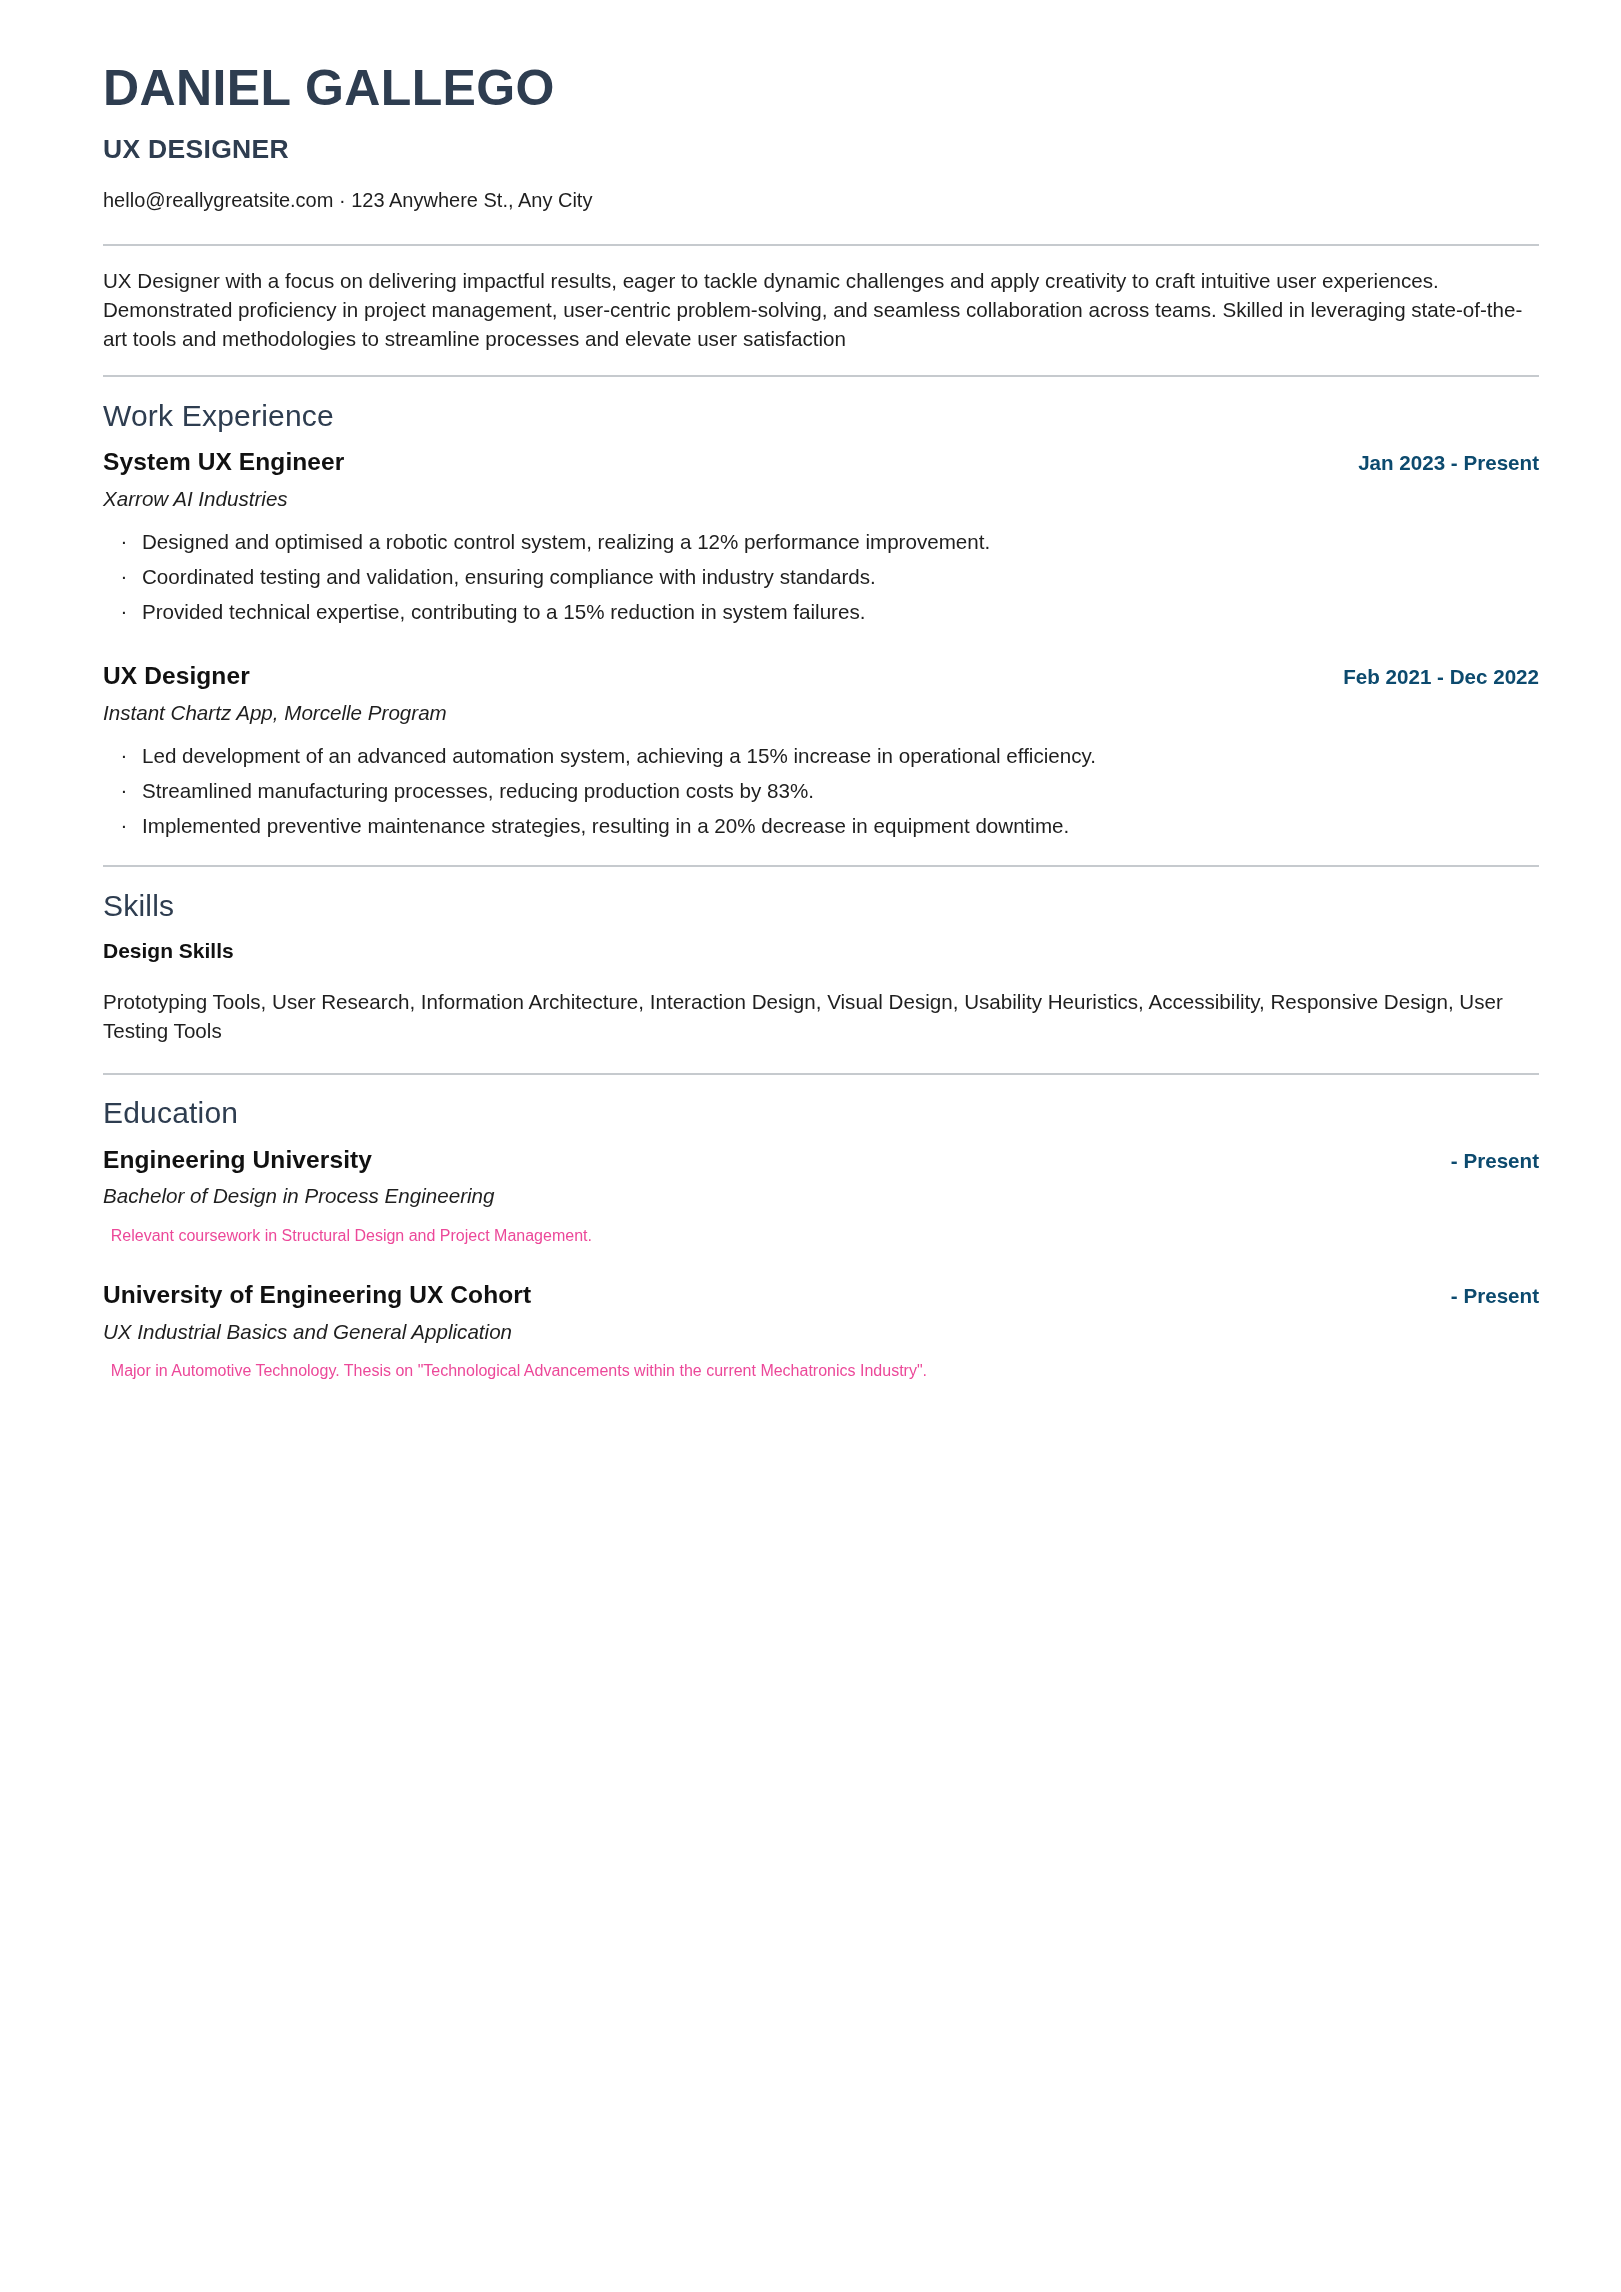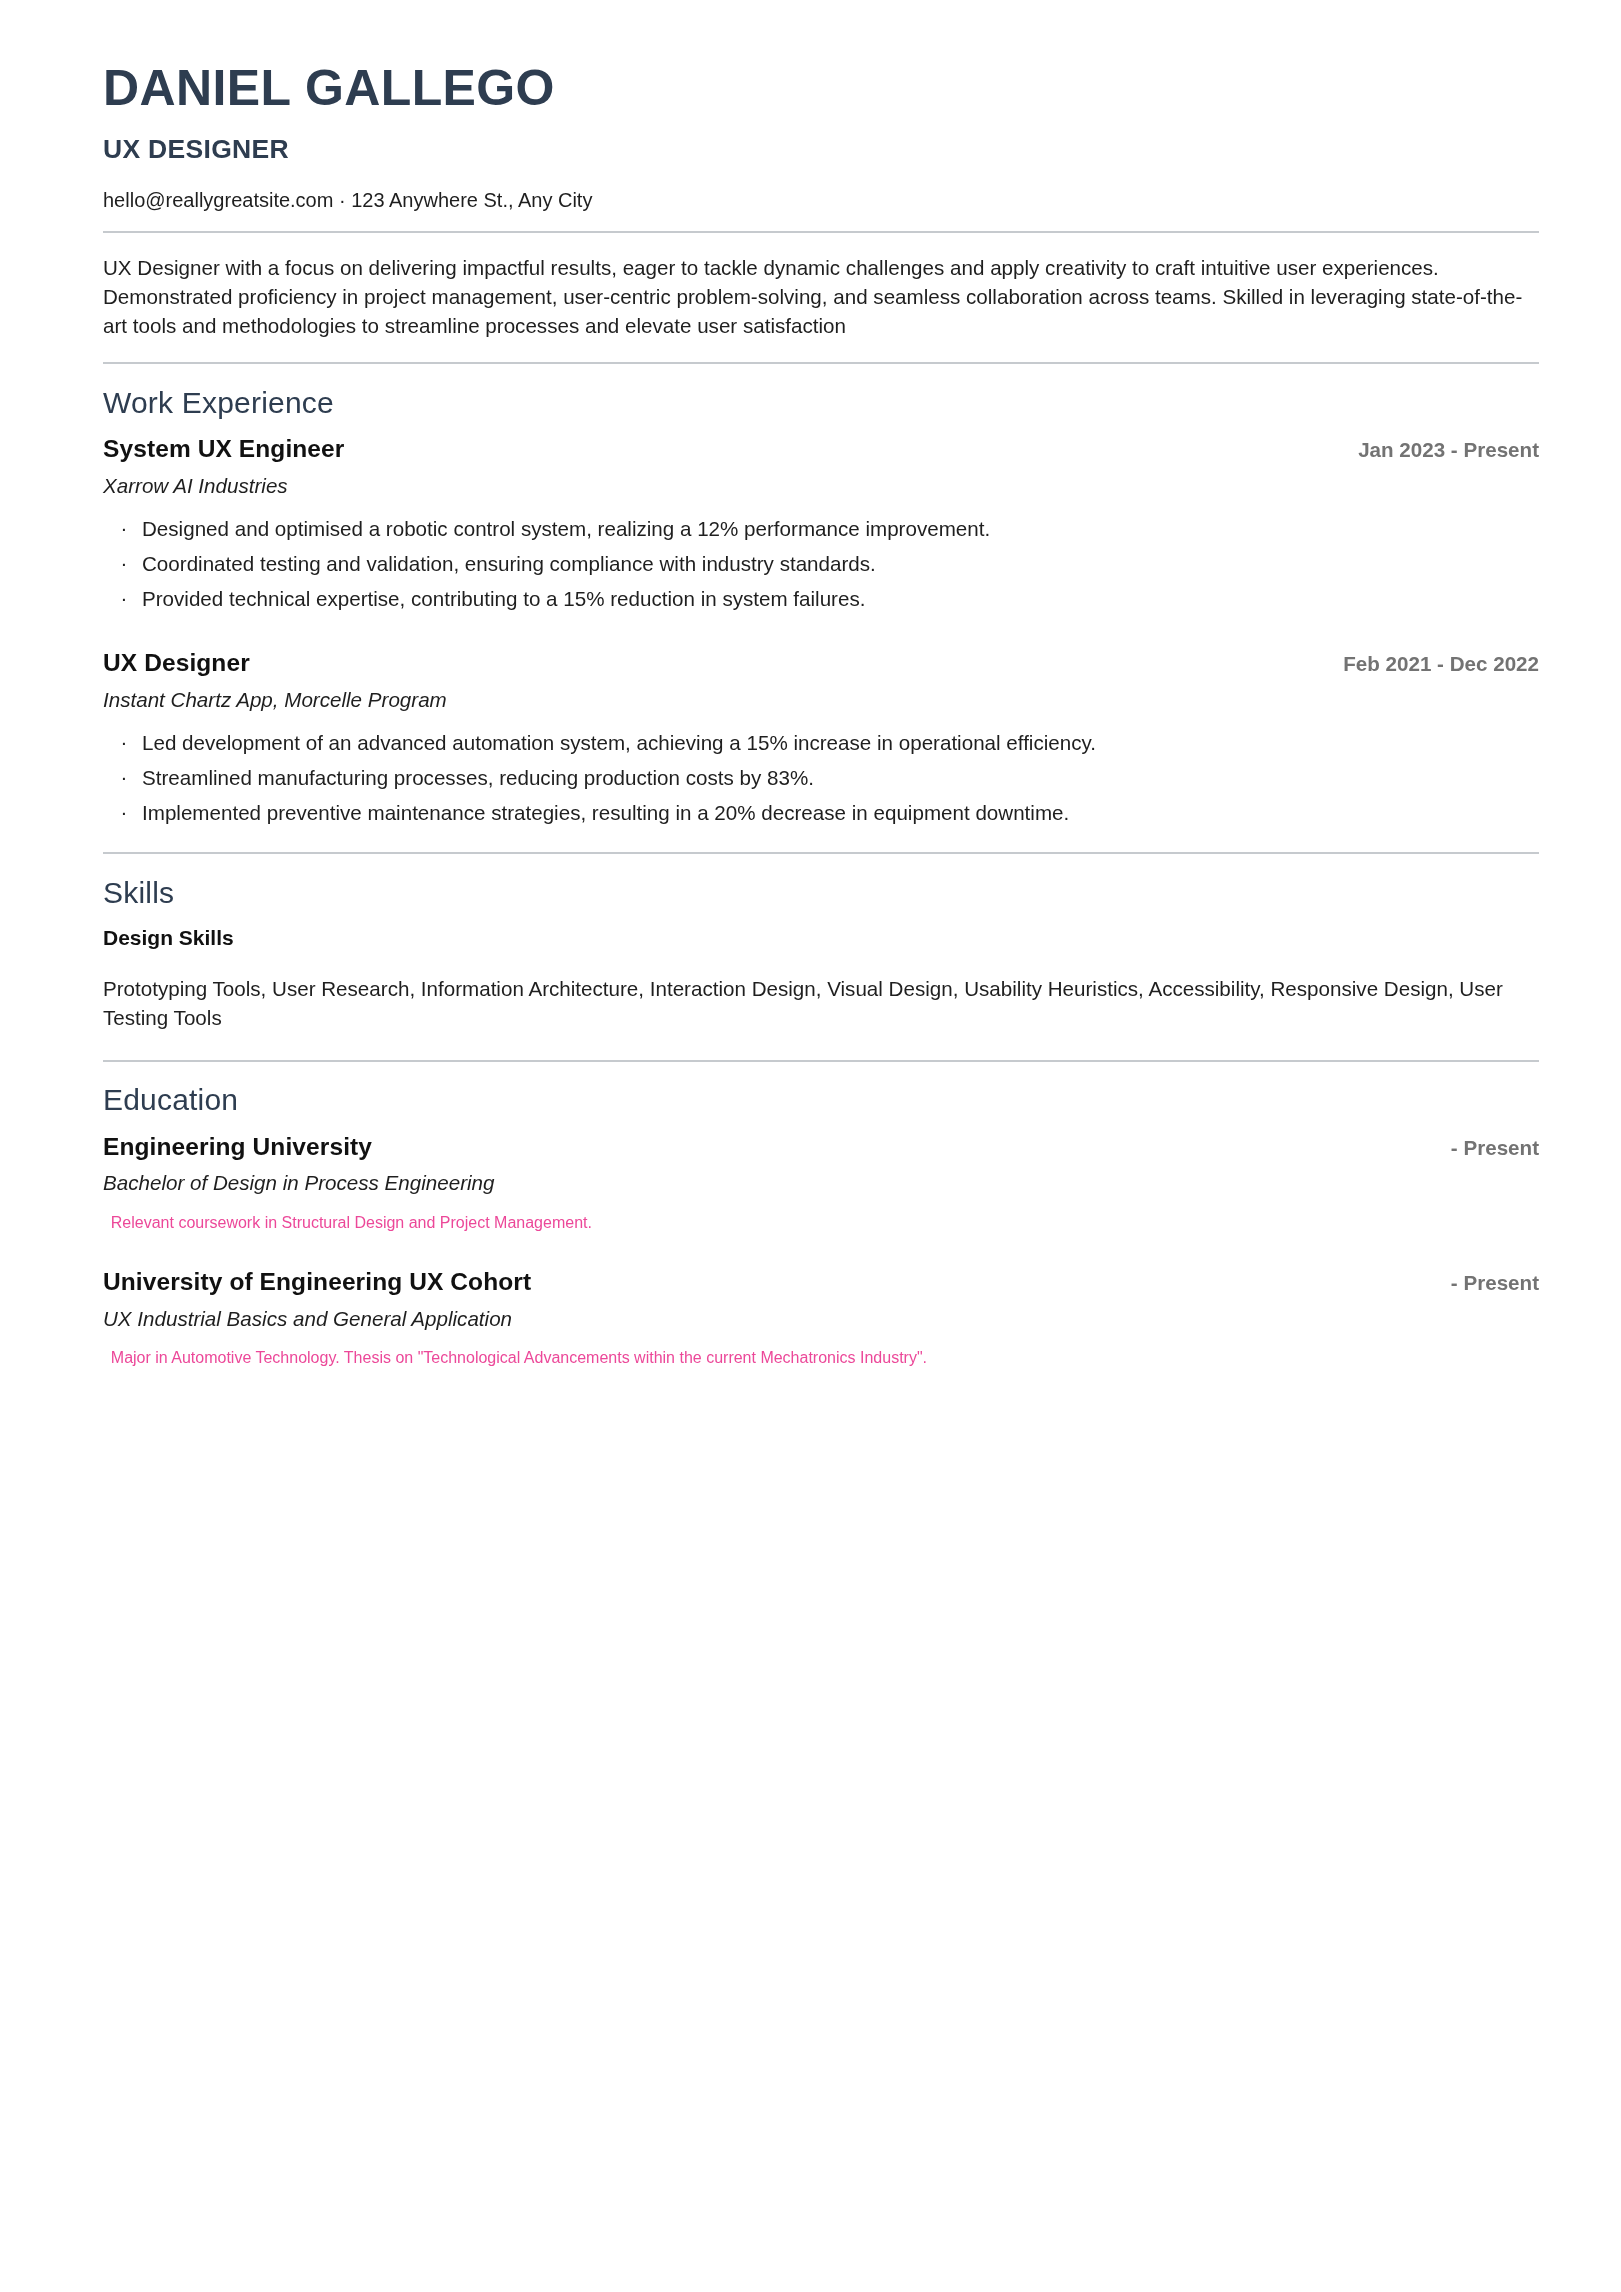--- a/index.html
+++ b/index.html
@@ -43,21 +43,21 @@
     letter-spacing: 0.3px;
     color: #2e3d50;
     line-height: 1.1;
     margin: 0 0 23.5px 0;
   }
   .contact {
     font-size: 20px;
     font-weight: 400;
     color: #1f1f1f;
     line-height: 1.35;
-    margin: 0 0 17px 0;
+    margin: 0 0 30px 0;
   }
 
   
   .rule {
     height: 2px;
     background: #c6cace;
     width: 100%;
     margin: 0;
   }
 
@@ -91,21 +91,21 @@
   .entry-title {
     font-size: 24.5px;
     font-weight: 700;
     color: #111111;
     line-height: 1.25;
     letter-spacing: 0.1px;
   }
   .entry-date {
     font-size: 20.6px;
     font-weight: 700;
-    color: #737373;
+    color: #0c4a6e;
     white-space: nowrap;
     line-height: 1.25;
     text-align: right;
   }
   .entry-sub {
     font-size: 20.6px;
     font-style: italic;
     color: #1f1f1f;
     line-height: 1.4;
     margin-top: 6.9px;

